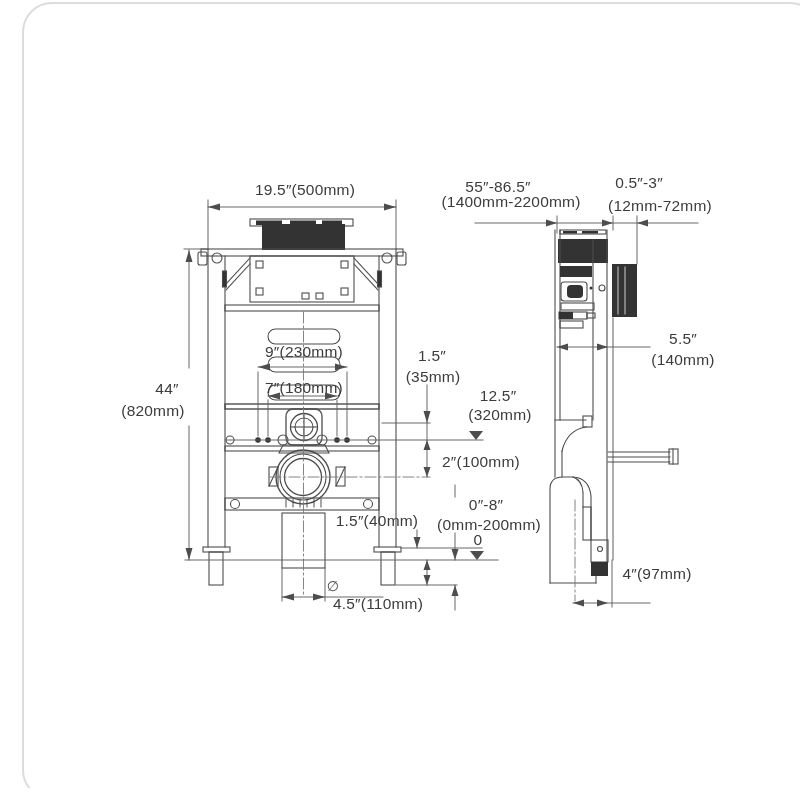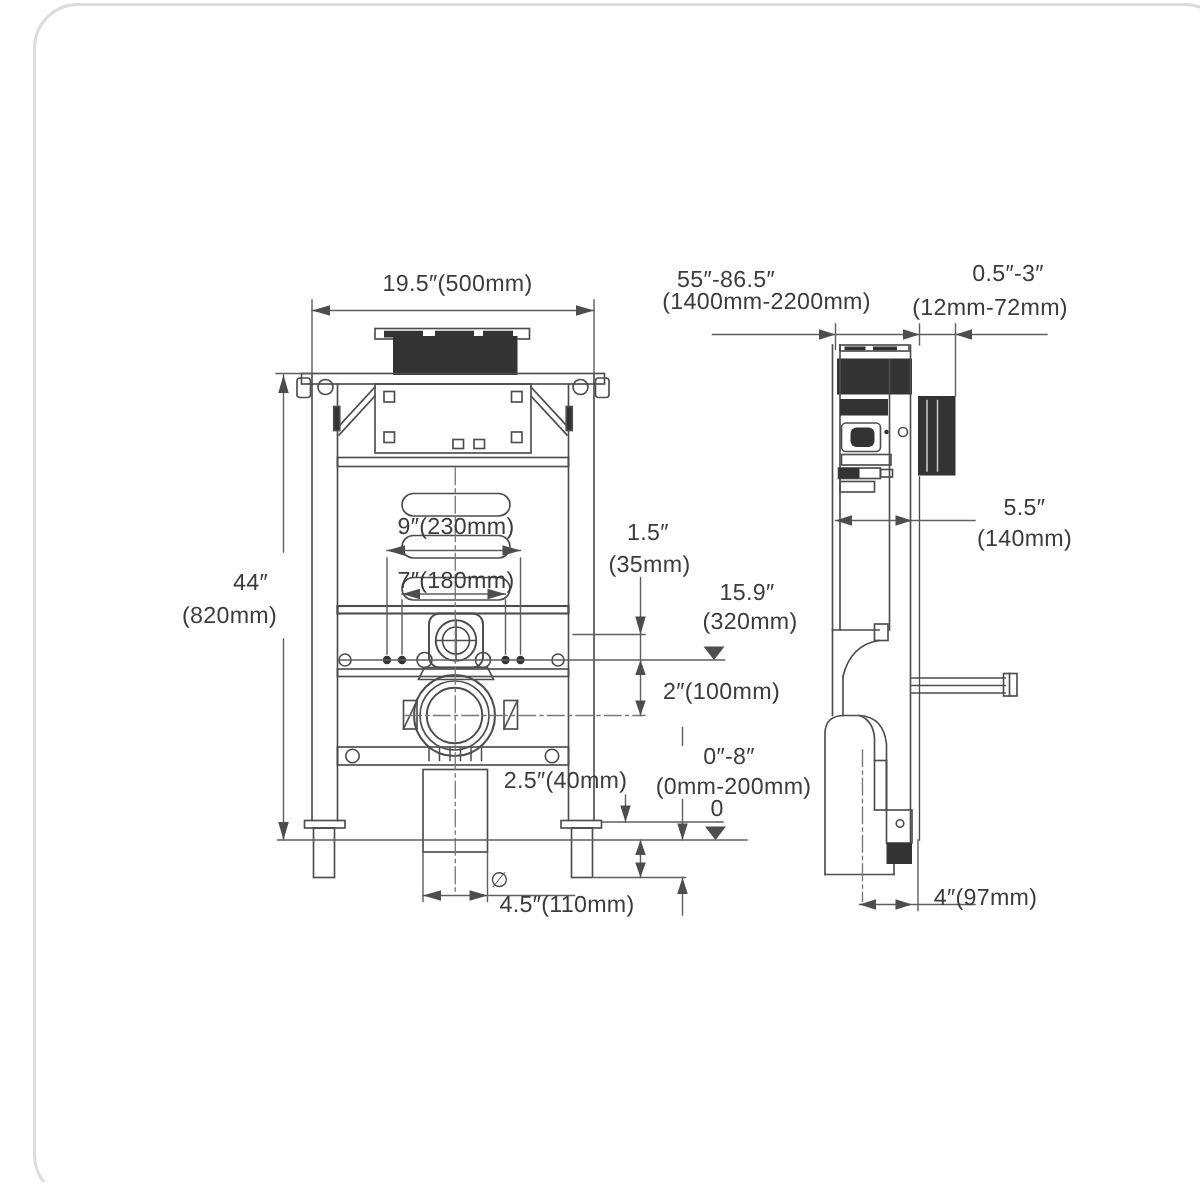--- a/index.html
+++ b/index.html
@@ -243,30 +243,30 @@
     </g>
   </svg>
 
   <div class="lbl" style="left:285px;top:190px">19.5″(500mm)</div>
   <div class="lbl" style="left:147px;top:389px">44″</div>
   <div class="lbl" style="left:133px;top:411px">(820mm)</div>
   <div class="lbl" style="left:284px;top:352px">9″(230mm)</div>
   <div class="lbl" style="left:284px;top:388px">7″(180mm)</div>
   <div class="lbl" style="left:412px;top:356px">1.5″</div>
   <div class="lbl" style="left:413px;top:377px">(35mm)</div>
-  <div class="lbl" style="left:478px;top:396px">15.9″</div>
+  <div class="lbl" style="left:478px;top:396px">12.5″</div>
   <div class="lbl" style="left:480px;top:415px">(320mm)</div>
   <div class="lbl" style="left:461px;top:462px">2″(100mm)</div>
   <div class="lbl" style="left:466px;top:505px">0″-8″</div>
   <div class="lbl" style="left:469px;top:525px">(0mm-200mm)</div>
   <div class="lbl" style="left:458px;top:540px">0</div>
-  <div class="lbl" style="left:357px;top:521px">2.5″(40mm)</div>
+  <div class="lbl" style="left:357px;top:521px">1.5″(40mm)</div>
   <div class="lbl" style="left:358px;top:604px">4.5″(110mm)</div>
   <div class="lbl sym" style="left:313px;top:586px">∅</div>
 
-  <div class="lbl" style="left:464px;top:187px">55″-86.5″</div>
+  <div class="lbl" style="left:478px;top:187px">55″-86.5″</div>
   <div class="lbl" style="left:491px;top:202px">(1400mm-2200mm)</div>
-  <div class="lbl" style="left:652px;top:183px">0.5″-3″</div>
+  <div class="lbl" style="left:619px;top:183px">0.5″-3″</div>
   <div class="lbl" style="left:640px;top:206px">(12mm-72mm)</div>
   <div class="lbl" style="left:663px;top:339px">5.5″</div>
   <div class="lbl" style="left:663px;top:360px">(140mm)</div>
-  <div class="lbl" style="left:637px;top:599px">4″(97mm)</div>
+  <div class="lbl" style="left:637px;top:574px">4″(97mm)</div>
 </div>
 
 </body></html>

